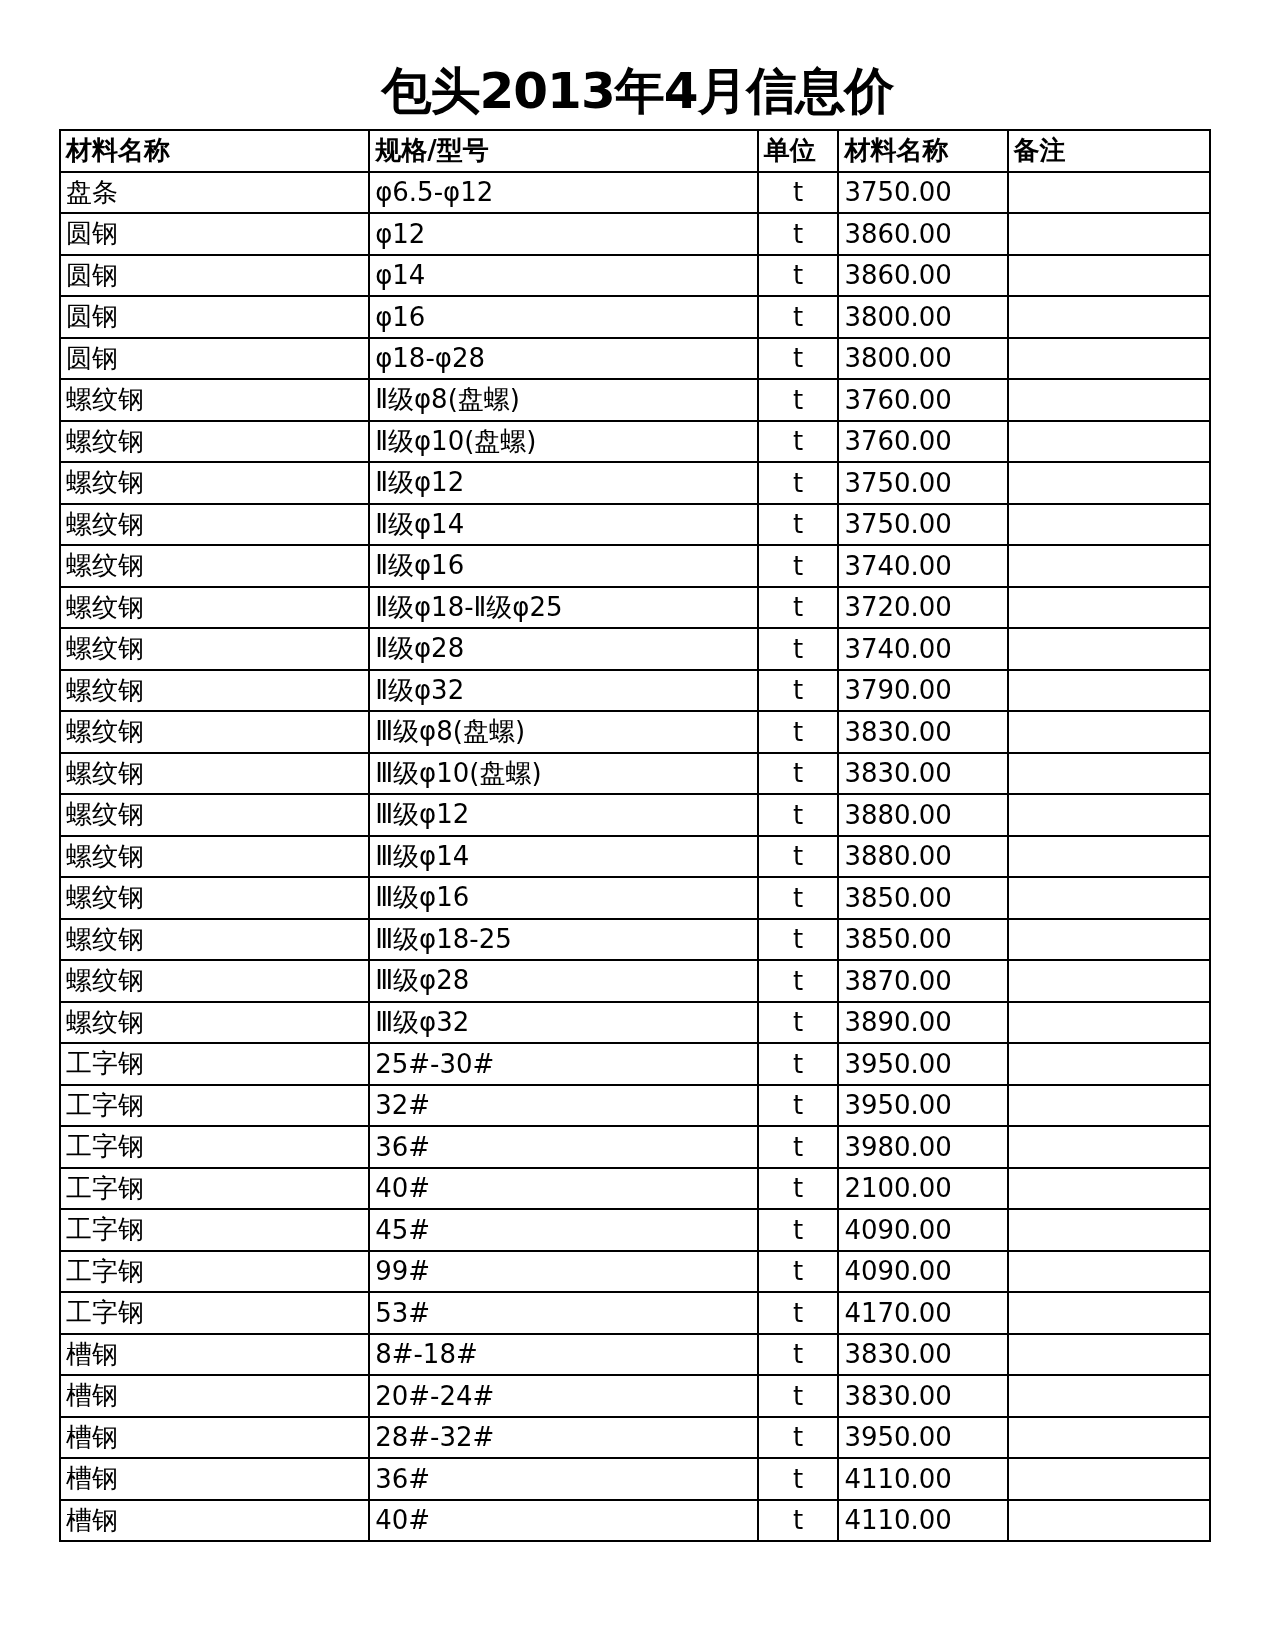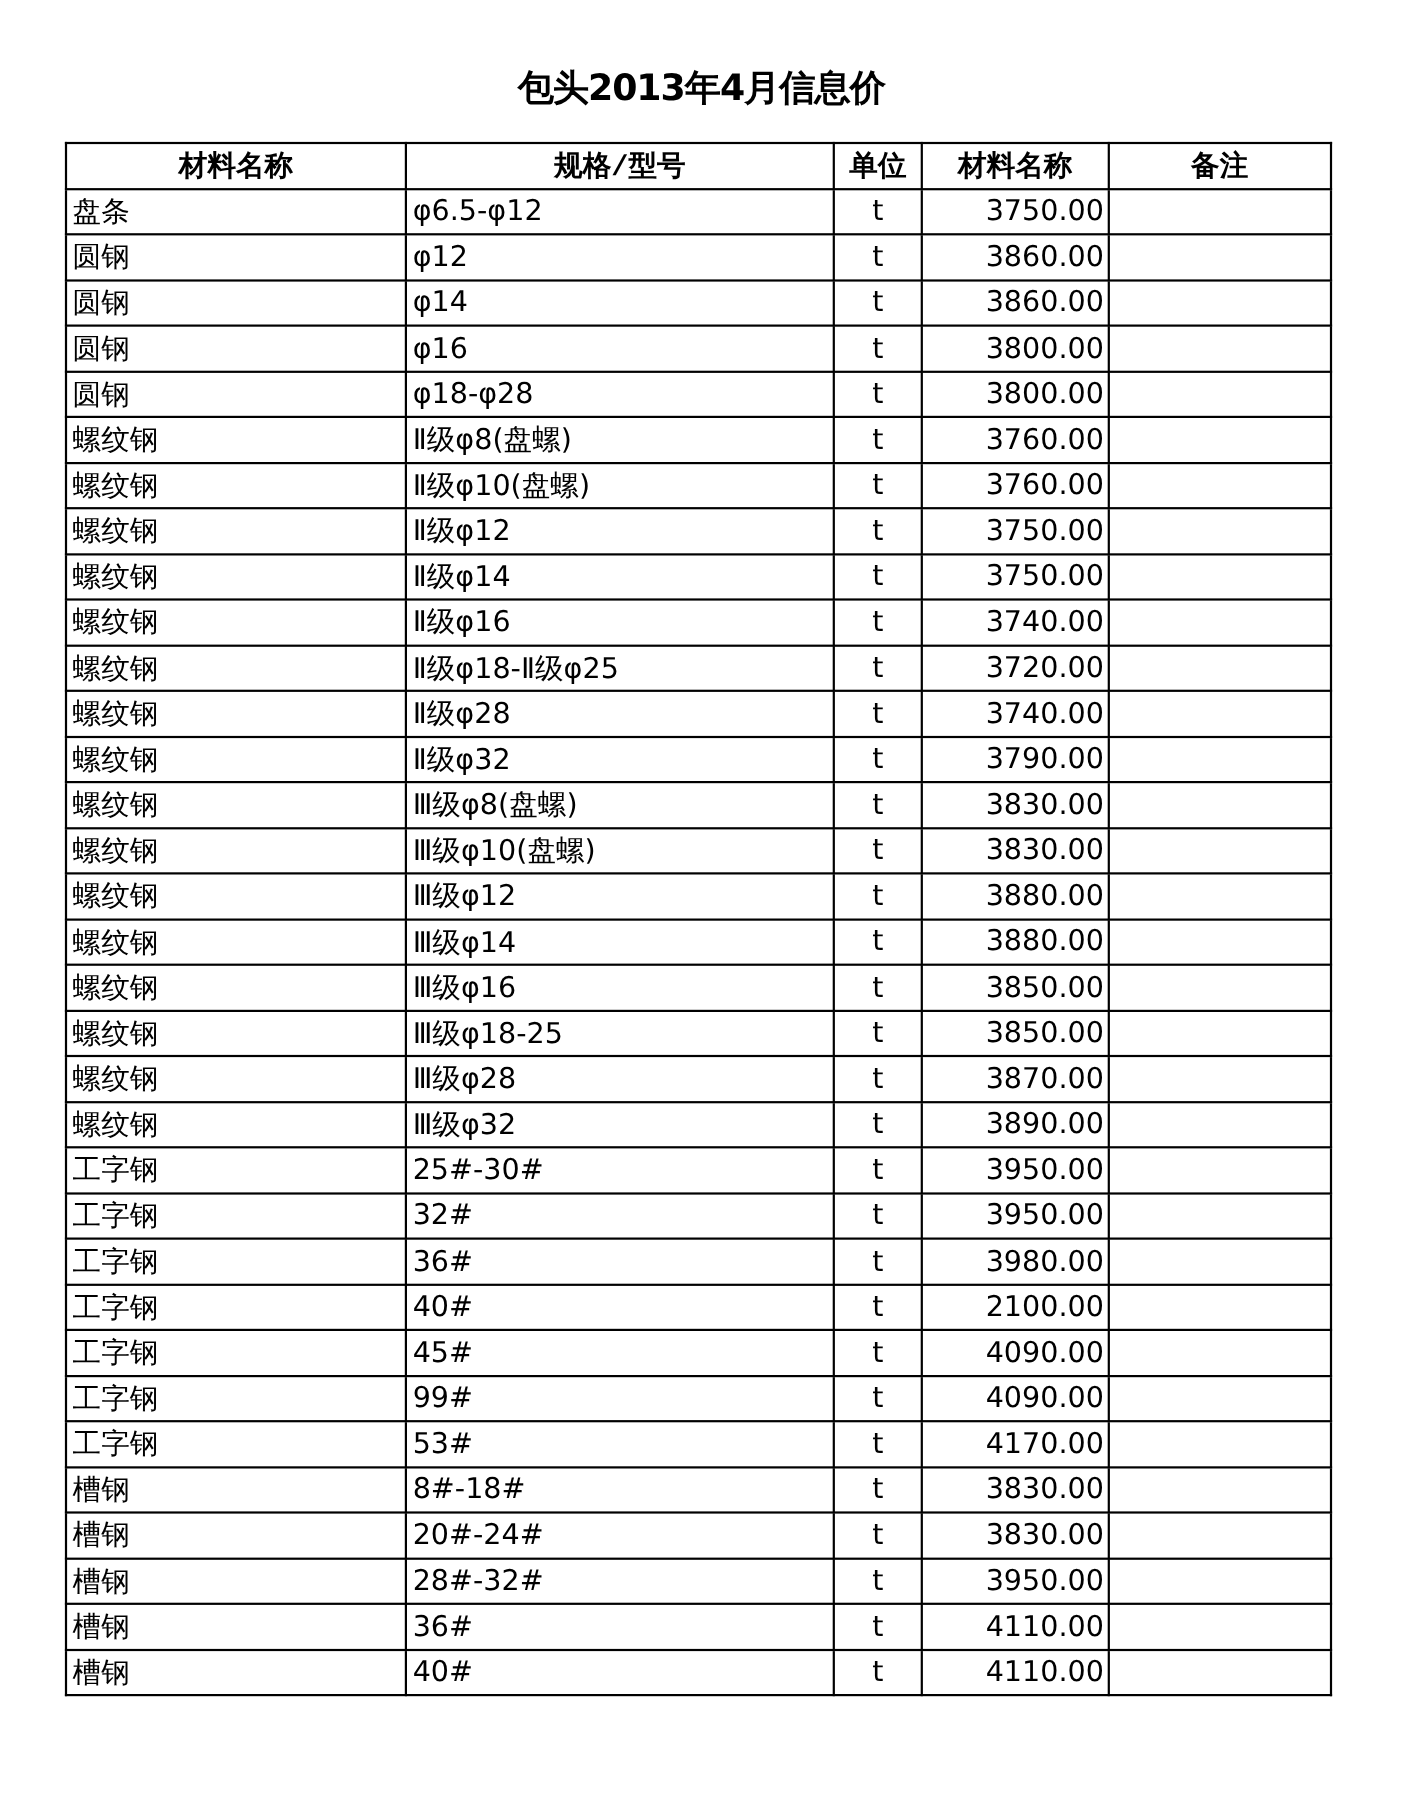--- a/index.html
+++ b/index.html
@@ -1,22 +1,22 @@
 <!DOCTYPE html>
 <html><head>
 <meta charset="utf-8">
 <style>
   html, body { margin: 0; padding: 0; background: #ffffff; }
   body { width: 1275px; height: 1649px; position: relative; font-family: "DejaVu Sans", sans-serif; color: #000; }
-  .title { position: absolute; top: 58px; left: 0; width: 1275px; text-align: center; font-size: 33px; font-weight: bold; letter-spacing: -1px; }
+  .title { position: absolute; top: 58px; left: 0; width: 1275px; text-align: center; font-size: 50px; font-weight: bold; letter-spacing: -1px; }
   table { position: absolute; top: 129px; left: 59px; width: 1152px; border-collapse: collapse; table-layout: fixed; }
   td, th { border: 2px solid #000; height: 39.5px; padding: 0 5px; font-size: 26px; white-space: nowrap; overflow: hidden; }
-  th { font-weight: bold; text-align: center; font-size: 26px; font-family: Liberation Mono, monospace; }
+  th { font-weight: bold; text-align: left; font-size: 26px; }
   td.unit { text-align: center; }
-  td.price { text-align: right; padding-right: 3px; }
+  td.price { padding-right: 3px; }
 </style>
 </head>
 <body>
 
 <div class="title">包头2013年4月信息价</div>
 
 <table>
   <colgroup>
     <col style="width:307px">
       <col style="width:386px">

